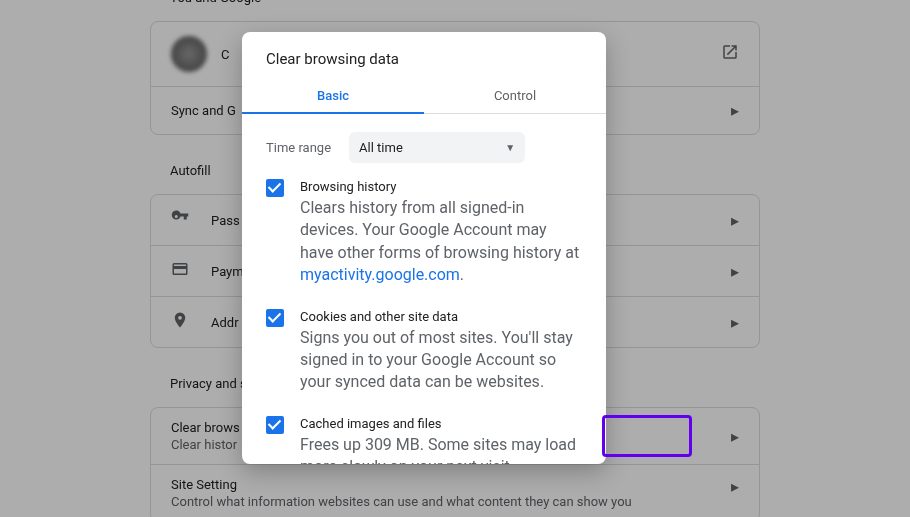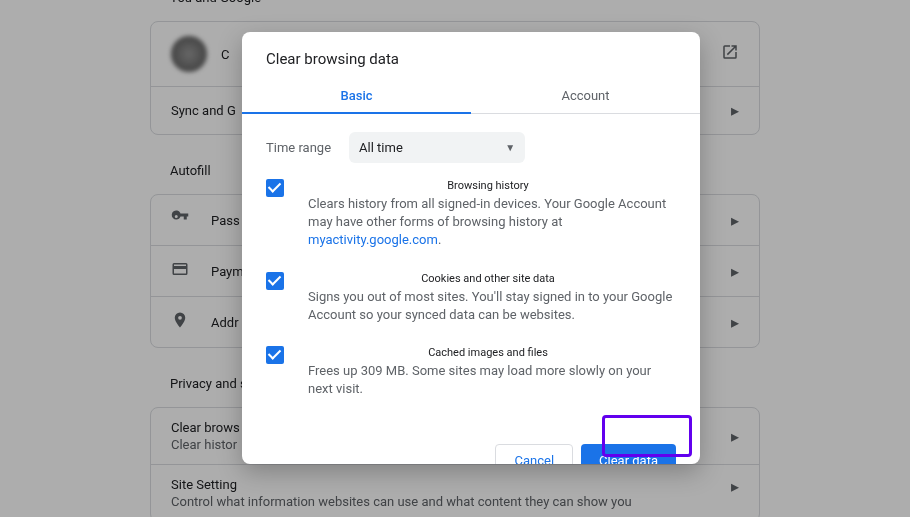--- a/index.html
+++ b/index.html
@@ -21,38 +21,38 @@
 
 .profile-row { display: flex; align-items: center; padding: 14px 20px; }
 .profile-pic { width: 36px; height: 36px; border-radius: 50%; background: radial-gradient(circle, #999 0%, #666 70%); margin-right: 14px; filter: blur(2px); }
 
 .ext-icon { color: #5f6368; font-size: 18px; }
 
 
 .scrim { position: absolute; inset: 0; background: rgba(0,0,0,0.32); }
 
 
-.modal { position: absolute; width: 458px; left: 242px; top: 32px; background: #fff; border-radius: 8px; box-shadow: 0 8px 24px rgba(0,0,0,0.25); overflow: hidden; display: flex; flex-direction: column; }
+.modal { position: absolute; width: 364px; left: 242px; top: 32px; background: #fff; border-radius: 8px; box-shadow: 0 8px 24px rgba(0,0,0,0.25); overflow: hidden; display: flex; flex-direction: column; }
 .modal-title { padding: 18px 24px 8px; font-size: 15px; color: #202124; font-weight: 400; }
 .tabs { display: flex; border-bottom: 1px solid #dadce0; }
 .tab { flex: 1; text-align: center; padding: 12px 12px 10px; font-size: 13px; color: #5f6368; cursor: pointer; position: relative; }
 .tab.active { color: #1a73e8; font-weight: 500; }
 .tab.active::after { content: ""; position: absolute; left: 0; right: 0; bottom: -1px; height: 2px; background: #1a73e8; }
 
 .mbody { padding: 18px 24px 10px; }
 .time-row { display: flex; align-items: center; margin-bottom: 16px; }
 .time-label { font-size: 13px; color: #5f6368; margin-right: 18px; }
 .select { flex: 0 0 176px; background: #f1f3f4; border-radius: 6px; padding: 8px 10px; display: flex; align-items: center; justify-content: space-between; font-size: 13px; color: #202124; gap: 8px; }
 .select .caret { font-size: 10px; color: #5f6368; }
 
 .opt { display: flex; margin-bottom: 22px; }
 .cb { width: 18px; height: 18px; background: #1a73e8; border-radius: 2px; flex-shrink: 0; margin-right: 16px; position: relative; cursor: pointer; }
 .cb::after { content: ""; position: absolute; left: 5px; top: 1px; width: 5px; height: 10px; border: solid #fff; border-width: 0 2px 2px 0; transform: rotate(45deg); }
-.opt-text .t { font-size: 11px; color: #202124; margin-bottom: 3px; text-align: center; }
-.opt-text .d { font-size: 13px; color: #5f6368; line-height: 1.4; margin-left: 8px; }
+.opt-text .t { font-size: 13px; color: #202124; margin-bottom: 3px; }
+.opt-text .d { font-size: 16px; color: #5f6368; line-height: 1.4; }
 .opt-text .d a { color: #1a73e8; text-decoration: none; }
 
 .actions { display: flex; justify-content: flex-end; gap: 8px; padding: 14px 24px 22px; margin-top: auto; }
 .btn { padding: 8px 18px; font-size: 13px; border-radius: 4px; cursor: pointer; border: none; }
 .btn.cancel { background: #fff; color: #1a73e8; border: 1px solid #dadce0; }
 .btn.primary { background: #1a73e8; color: #fff; }
 
 .highlight-box { position: absolute; border: 3px solid #6200ee; border-radius: 4px; width: 90px; height: 42px; left: 602px; top: 415px; pointer-events: none; z-index: 5; }
 
 .svg-icon { width: 18px; height: 18px; fill: #5f6368; }
@@ -125,21 +125,21 @@
     </div>
   </div>
 </div>
 
 <div class="scrim"></div>
 
 <div class="modal" style="height:432px">
   <div class="modal-title">Clear browsing data</div>
   <div class="tabs">
     <div class="tab active">Basic</div>
-    <div class="tab">Account</div>
+    <div class="tab">Control</div>
   </div>
   <div class="mbody">
     <div class="time-row">
       <span class="time-label">Time range</span>
       <div class="select">
         <span>All time</span>
         <span class="caret">▼</span>
       </div>
     </div>
 

